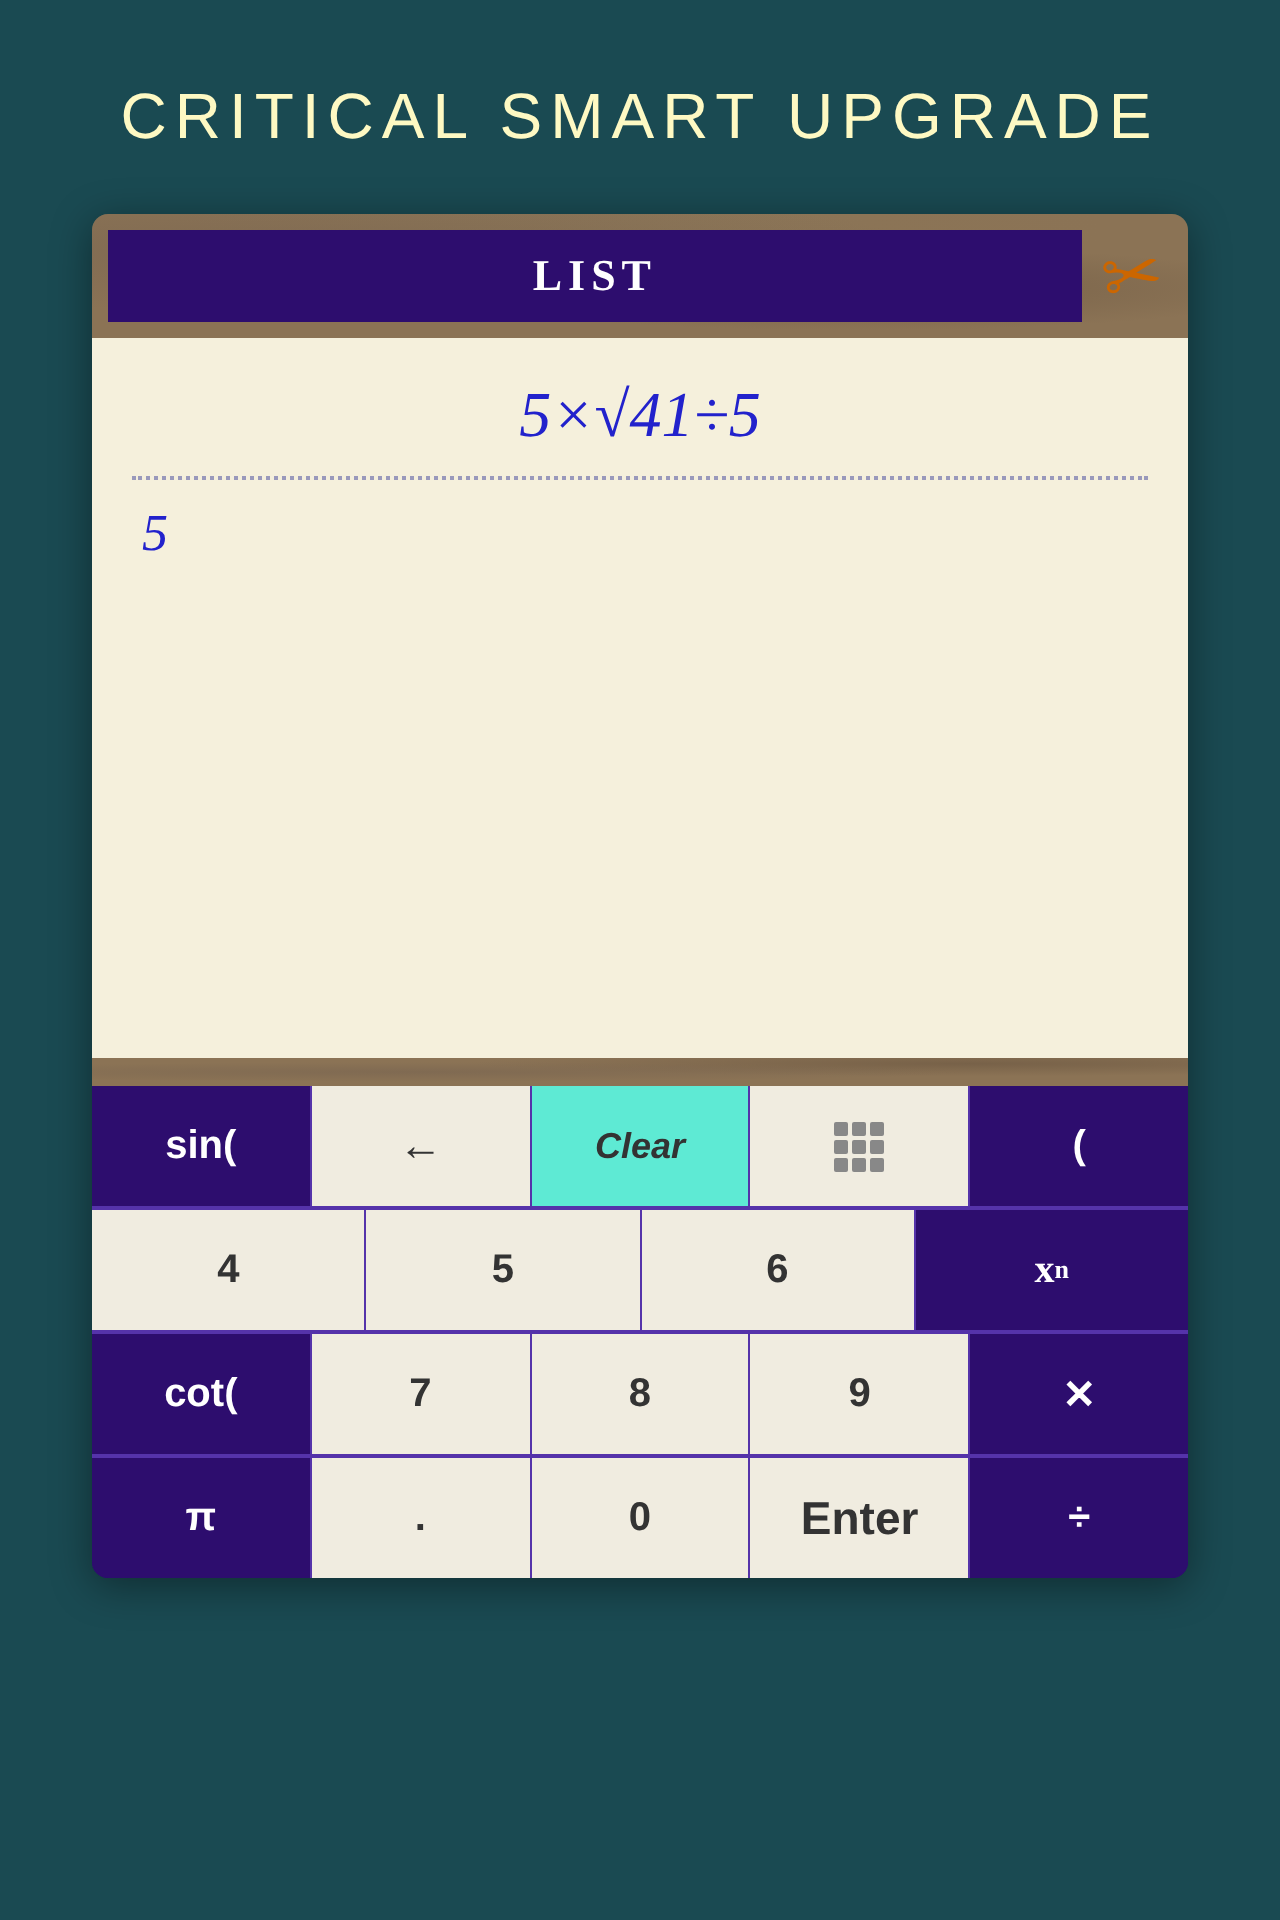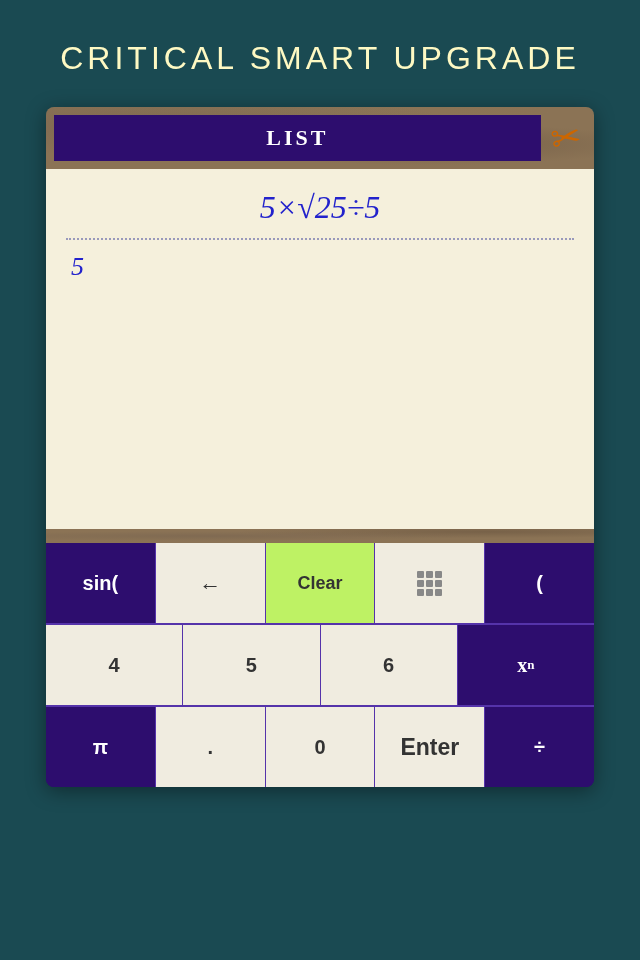--- a/index.html
+++ b/index.html
@@ -117,21 +117,21 @@
       display: flex;
       border-bottom: 2px solid #5533aa;
     }
 
     .key-row:last-child {
       border-bottom: none;
     }
 
     .key {
       flex: 1;
-      height: 80px;
+      height: 60px;
       display: flex;
       align-items: center;
       justify-content: center;
       font-size: 20px;
       font-weight: bold;
       cursor: pointer;
       border-right: 1px solid #5533aa;
       user-select: none;
     }
 
@@ -147,23 +147,24 @@
     }
 
     
     .key-light {
       background-color: #f0ece0;
       color: #333333;
       font-family: 'Arial', sans-serif;
     }
 
     .key-clear {
-      background-color: #bef264;
+      background-color: #5eead4;
       color: #333333;
       font-size: 18px;
+      font-style: italic;
     }
 
     .key-backspace {
       background-color: #f0ece0;
       color: #333333;
       font-size: 22px;
     }
 
     .key-grid {
       background-color: #f0ece0;
@@ -203,21 +204,21 @@
 
 <div class="calculator-container">
 
   <div class="stone-top">
     <div class="list-tab">LIST</div>
     <div class="scissors-icon">✂</div>
   </div>
 
   <div class="display-area">
     <div class="expression-line">
-      5×√25÷5
+      5×√41÷5
     </div>
     <hr class="dotted-divider">
     <div class="result-line">5</div>
   </div>
 
   <div class="stone-bottom"></div>
 
   <div class="keyboard-area">
 
     <div class="key-row">
@@ -241,20 +242,27 @@
     </div>
 
 
     <div class="key-row">
       <div class="key key-light">4</div>
       <div class="key key-light">5</div>
       <div class="key key-light">6</div>
       <div class="key key-xn">x<span class="superscript">n</span></div>
     </div>
 
+    <div class="key-row">
+      <div class="key key-purple">cot(</div>
+      <div class="key key-light">7</div>
+      <div class="key key-light">8</div>
+      <div class="key key-light">9</div>
+      <div class="key key-purple">✕</div>
+    </div>
 
     <div class="key-row">
       <div class="key key-purple">π</div>
       <div class="key key-light">.</div>
       <div class="key key-light">0</div>
       <div class="key key-light" style="font-size:23px;">Enter</div>
       <div class="key key-purple">÷</div>
     </div>
 
   </div>

